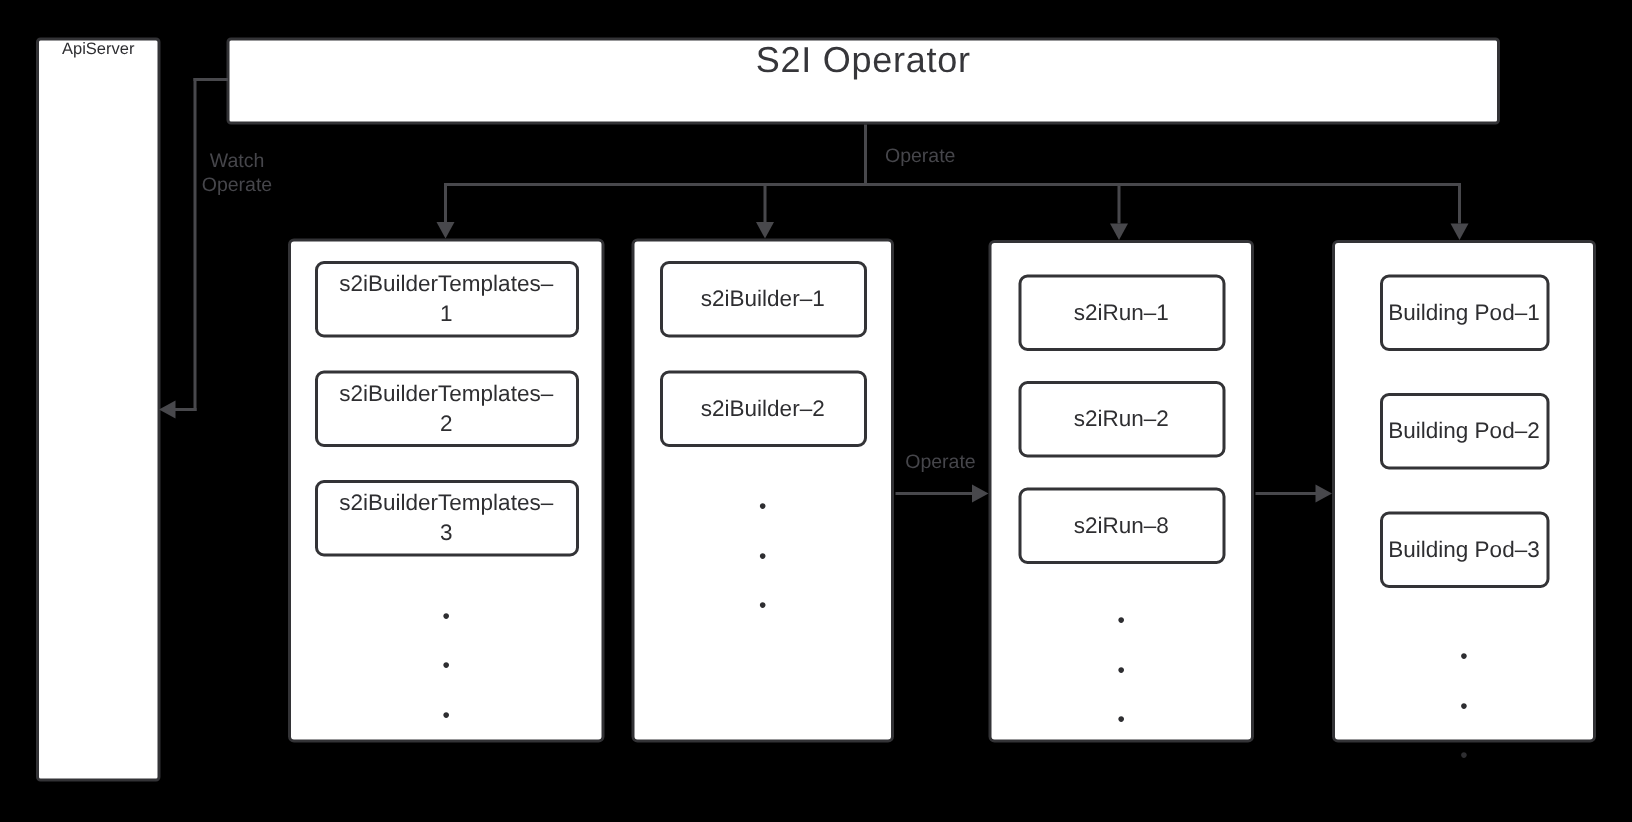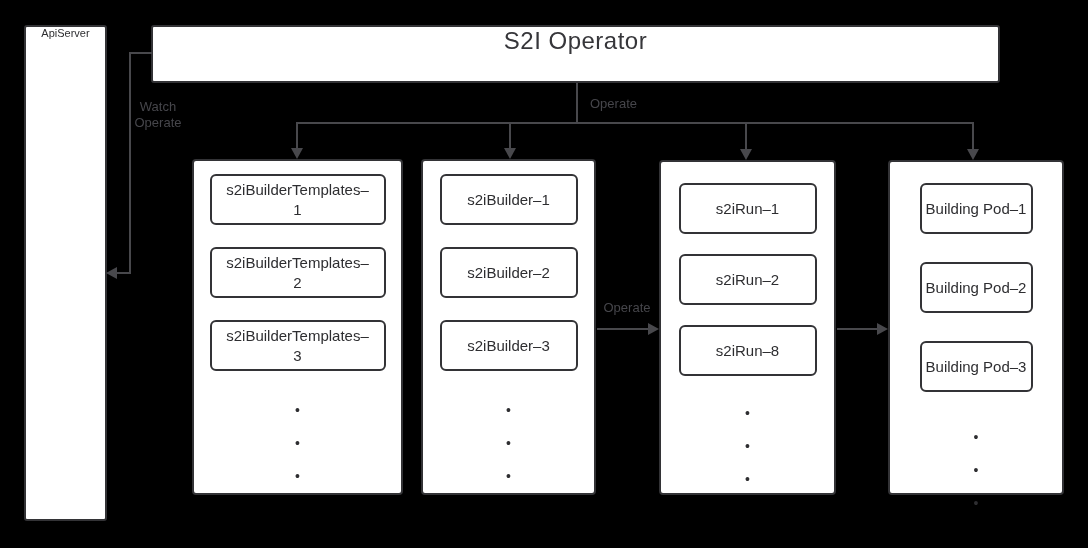--- a/index.html
+++ b/index.html
@@ -85,21 +85,20 @@
     <div class="dots">
       <div class="dot">•</div>
       <div class="dot">•</div>
       <div class="dot">•</div>
     </div>
   </div>
 
   <div class="col col2">
     <div class="item">s2iBuilder–1</div>
     <div class="item">s2iBuilder–2</div>
-    <div class="item">s2iBuilder–3</div>
     <div class="dots">
       <div class="dot">•</div>
       <div class="dot">•</div>
       <div class="dot">•</div>
     </div>
   </div>
 
   <div class="col col3">
     <div class="item">s2iRun–1</div>
     <div class="item">s2iRun–2</div>

